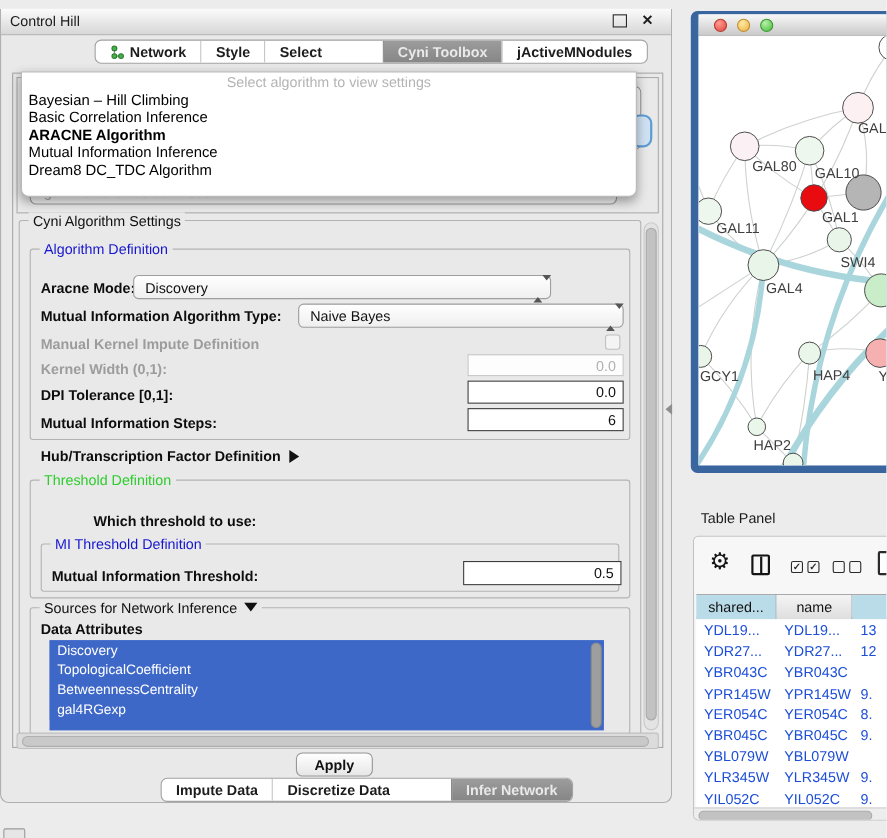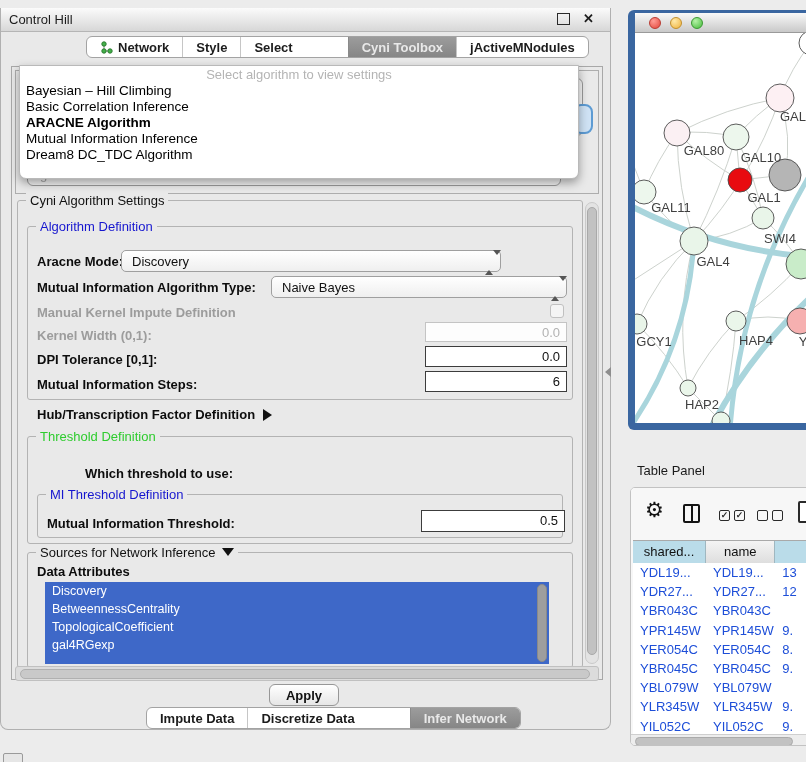--- a/index.html
+++ b/index.html
@@ -199,22 +199,22 @@
     </div>
     <span class="flabel" style="left:46px;top:508px;z-index:7;">Mutual Information Threshold:</span>
     <div class="tfield" style="left:420px;top:502px;width:144px;height:22px;z-index:7;">0.5</div>
 
     <div class="fs" style="left:26px;top:544px;width:546px;height:116px;z-index:5;">
       <span class="fs-legend"><span>Sources for Network Inference</span><span class="tri-down"></span></span>
     </div>
     <span class="flabel" style="left:36px;top:556px;z-index:6;">Data Attributes</span>
     <div class="attr-list" style="left:44px;top:574px;width:504px;height:82px;z-index:6;" id="attr-list">
         <div class="attr-item">Discovery</div>
+        <div class="attr-item">TopologicalCoefficient</div>
         <div class="attr-item">BetweennessCentrality</div>
-        <div class="attr-item">TopologicalCoefficient</div>
         <div class="attr-item">gal4RGexp</div>
       </div>
     <div class="list-scroll" style="left:536px;top:576px;height:78px;z-index:7;"></div>
 
     <div class="abs v-scroll-track" style="z-index:6;">
         <span class="v-scroll-thumb"></span>
       </div>
     <div class="abs h-scroll-track" style="z-index:8;">
         <span class="h-scroll-thumb"></span>
       </div>

